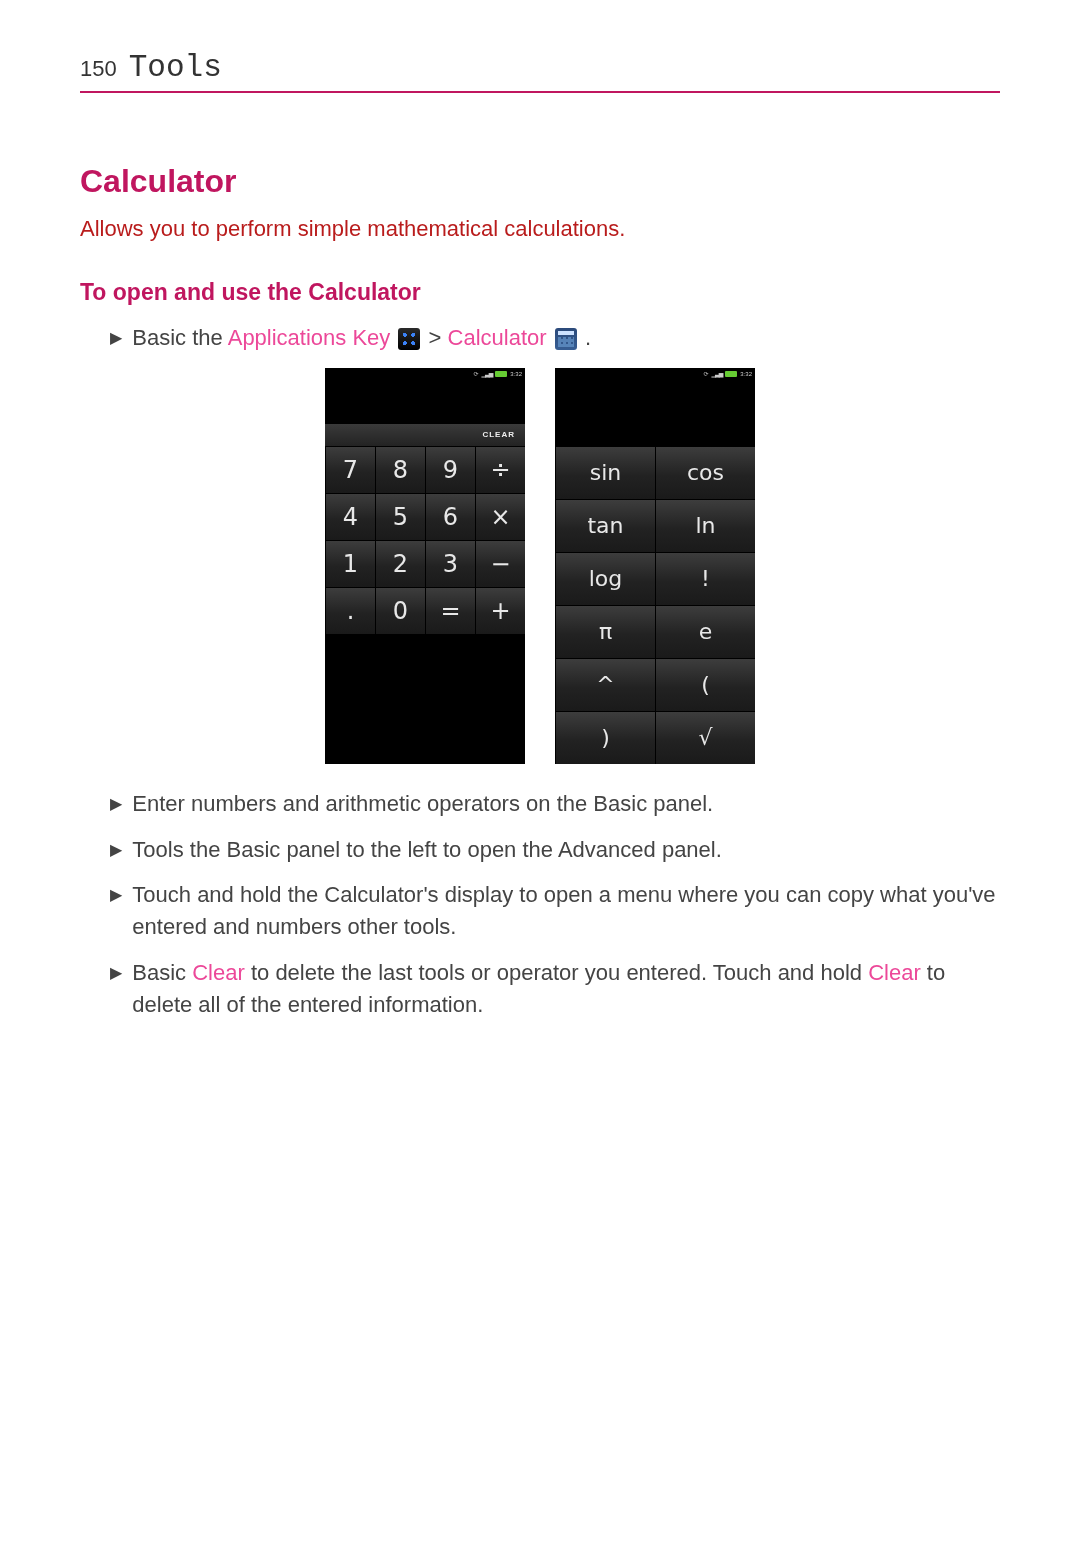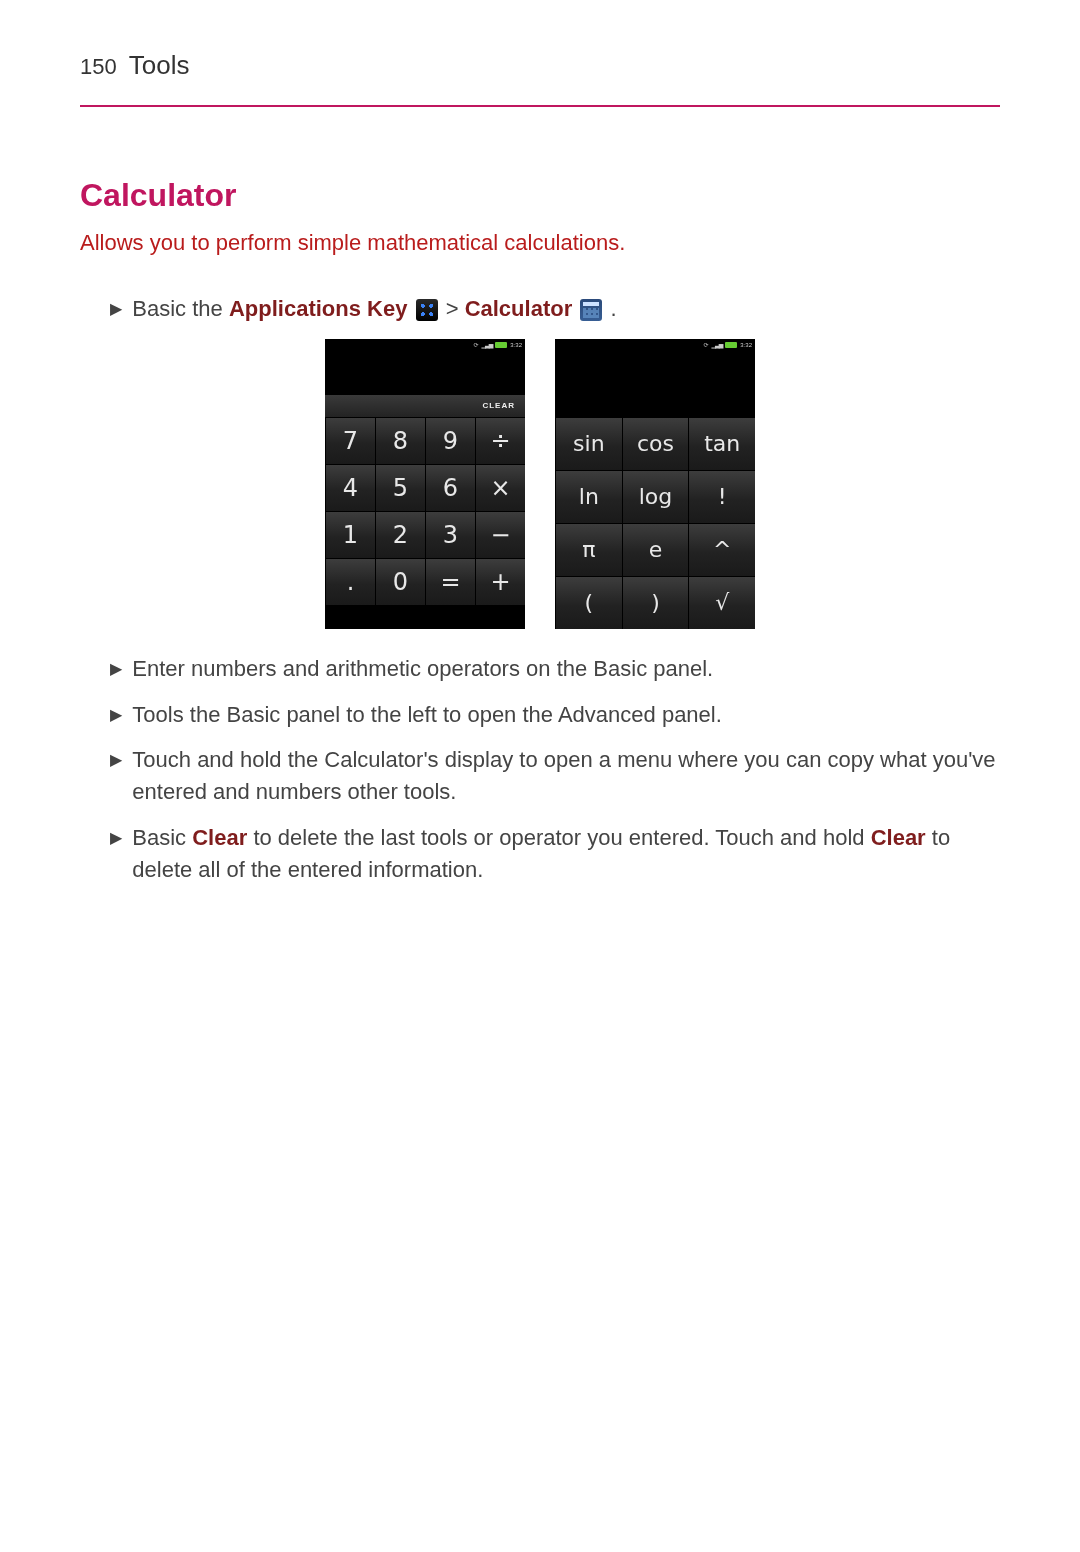--- a/index.html
+++ b/index.html
@@ -10,33 +10,34 @@
     background: #fff;
     width: 1080px;
   }
   .page {
     padding: 50px 80px 80px 80px;
   }
   .header {
     display: flex;
     align-items: baseline;
     border-bottom: 2px solid #c0165f;
-    padding-bottom: 24px;
+    padding-bottom: 6px;
     margin-bottom: 70px;
   }
   .page-num {
     font-size: 22px;
     color: #333;
     margin-right: 12px;
     font-weight: 400;
   }
   .page-section {
-    font-size: 26px;
+    font-size: 31px;
     color: #333;
     font-weight: 400;
+    font-family: Liberation Mono, monospace;
   }
   .h1 {
     font-size: 32px;
     font-weight: bold;
     color: #c0165f;
     margin-bottom: 14px;
   }
   .body-text {
     font-size: 22px;
     color: #b91c1c;
@@ -60,22 +61,22 @@
   .step .arrow {
     flex: 0 0 auto;
     margin-right: 10px;
     font-size: 16px;
     padding-top: 4px;
   }
   .step .content {
     flex: 1 1 auto;
   }
   .bold {
-    font-weight: bold;
-    color: #7f1d1d;
+    font-weight: normal;
+    color: #ec4899;
   }
   .inline-icon {
     display: inline-block;
     vertical-align: middle;
     margin: 0 2px;
   }
   .apps-icon {
     width: 22px;
     height: 22px;
     background: linear-gradient(#2a2a2a,#000);
@@ -161,21 +162,21 @@
   }
   .keypad {
     display: grid;
     background: #000;
   }
   .basic-keypad {
     grid-template-columns: repeat(4, 1fr);
     grid-auto-rows: 47px;
   }
   .adv-keypad {
-    grid-template-columns: repeat(3, 1fr);
+    grid-template-columns: repeat(2, 1fr);
     grid-auto-rows: 53px;
   }
   .key {
     display: flex;
     align-items: center;
     justify-content: center;
     font-size: 24px;
     color: #e8e8e8;
     border-top: 1px solid #000;
     border-left: 1px solid #000;
@@ -195,20 +196,21 @@
 
 <div class="page">
   <div class="header">
     <span class="page-num">150</span>
     <span class="page-section">Tools</span>
   </div>
 
   <div class="h1">Calculator</div>
   <div class="body-text">Allows you to perform simple mathematical calculations.</div>
 
+  <div class="h2">To open and use the Calculator</div>
 
   <div class="step">
     <span class="arrow">▶</span>
     <span class="content">
       <span>Basic the </span>
       <span class="bold">Applications Key</span>
       <span class="inline-icon apps-icon"></span>
       <span> &gt; </span>
       <span class="bold">Calculator</span>
       <span class="inline-icon calc-app-icon"></span>

